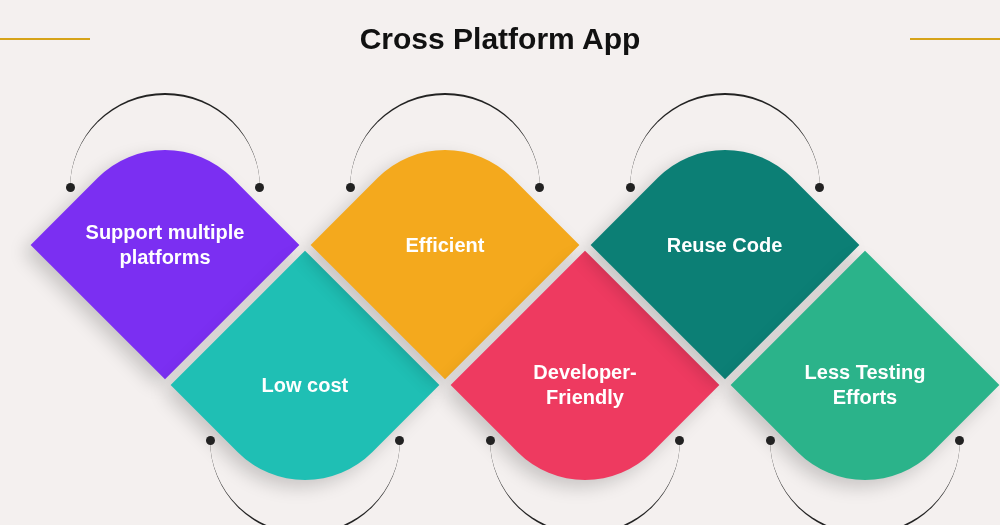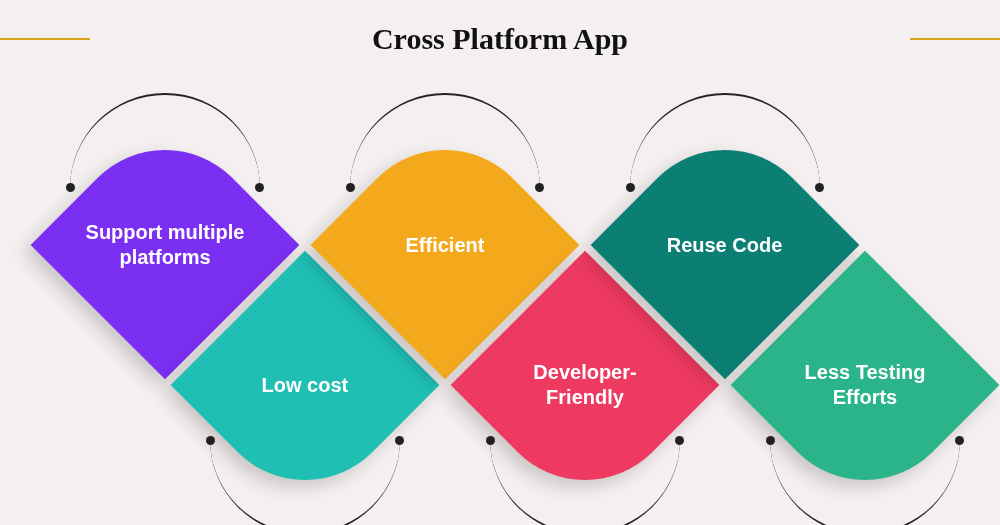--- a/index.html
+++ b/index.html
@@ -19,21 +19,20 @@
     background: #d6a319;
   }
   .accent-left { left: 0; }
   .accent-right { right: 0; }
   .title {
     text-align: center;
     font-size: 30px;
     font-weight: 700;
     color: #111;
     padding-top: 22px;
-    font-family: Liberation Serif, serif;
   }
   .stage {
     position: absolute;
     left: 0; right: 0;
     top: 90px;
     height: 420px;
   }
   .tile {
     position: absolute;
     width: 190px;

